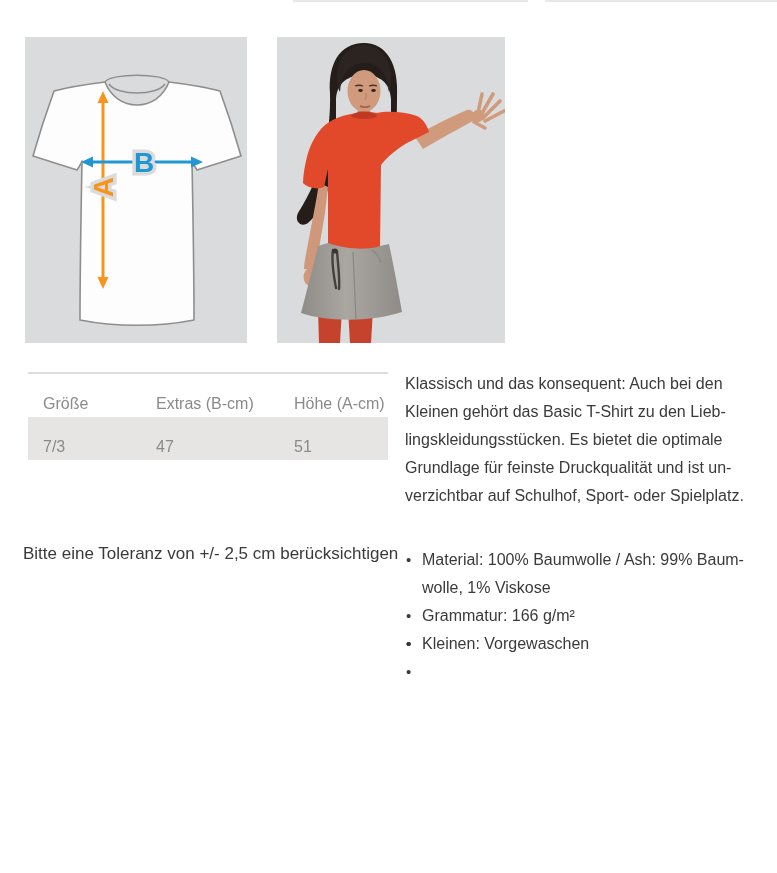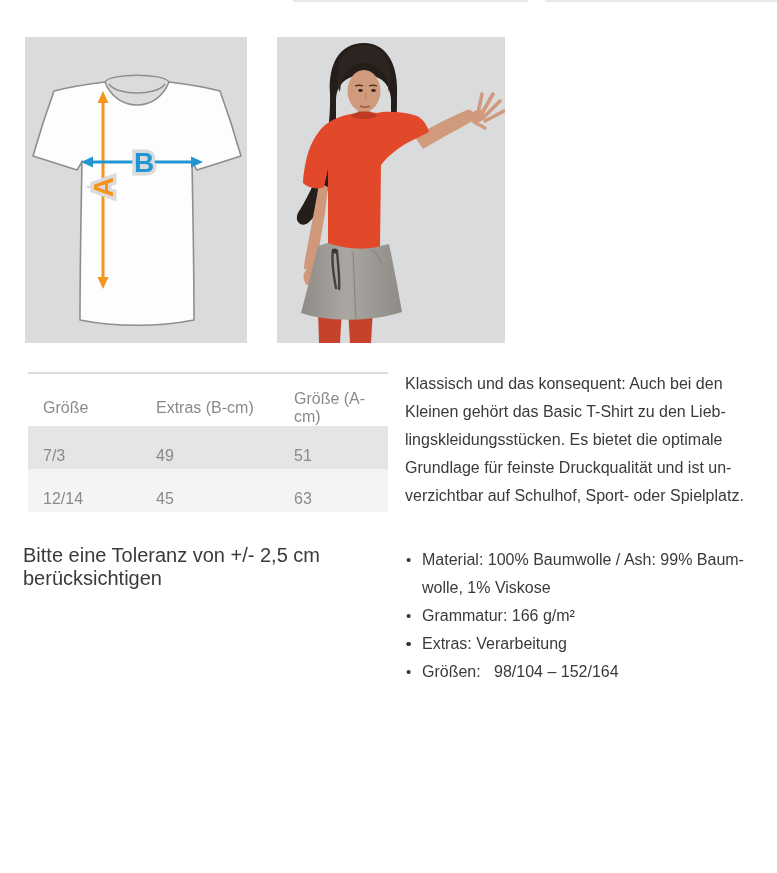--- a/index.html
+++ b/index.html
@@ -30,21 +30,21 @@
   .dim-label.blue{fill:var(--color-accent_blue,#2196d3);}
 
   
   .size-table{position:absolute;left:28px;top:372px;width:360px;border-collapse:collapse;table-layout:fixed;
     font-size:16px;color:var(--color-text_gray,#8a8a8a);}
   .size-table th,.size-table td{height:27px;padding:16px 0 0 15px;text-align:left;font-weight:400;vertical-align:middle;}
   .size-table thead tr{border-top:2px solid #dcdcdc;background:#ffffff;}
   .size-table tbody tr:nth-child(odd){background:var(--color-row_dark,#e6e5e3);}
   .size-table tbody tr:nth-child(even){background:var(--color-row_light,#f5f4f2);}
 
-  .tolerance-note{position:absolute;left:23px;top:544px;width:390px;font-size:20px;
+  .tolerance-note{position:absolute;left:23px;top:544px;width:390px;font-size:17px;
     color:var(--color-text_dark,#3a3a3a);}
 
   
   .description{position:absolute;left:405px;top:370px;width:352px;color:var(--color-text_dark,#3a3a3a);
     font-size:16px;line-height:28px;hyphens:manual;}
   .description p{margin:0;}
   .feature-list{list-style:none;margin:36px 0 0 0;padding:0;}
   .feature-list li{position:relative;padding-left:17px;margin:0;}
   .feature-list .bullet{position:absolute;left:1px;top:0;font-size:15px;}
 </style>
@@ -152,33 +152,28 @@
   <table class="size-table">
     <colgroup>
         <col style="width:113px">
         <col style="width:138px">
         <col style="width:109px">
       </colgroup>
     <thead>
       <tr>
         <th>Größe</th>
         <th>Extras (B-cm)</th>
-        <th>Größe (A-cm)</th>
+        <th>Höhe (A-cm)</th>
       </tr>
     </thead>
     <tbody>
       <tr>
         <td>7/3</td>
-        <td>49</td>
+        <td>47</td>
         <td>51</td>
-      </tr>
-      <tr>
-        <td>12/14</td>
-        <td>45</td>
-        <td>63</td>
       </tr>
     </tbody>
   </table>
 
   <div class="tolerance-note">Bitte eine Toleranz von +/- 2,5 cm berücksichtigen</div>
 
   <div class="description">
     <p>Klassisch und das konsequent: Auch bei den Kleinen gehört das Basic T-Shirt zu den Lieb­lingskleidungsstücken. Es bietet die optimale Grundlage für feinste Druckqualität und ist un­verzichtbar auf Schulhof, Sport- oder Spielplatz.</p>
     <ul class="feature-list">
       <li>
@@ -190,22 +185,21 @@
         <span>Grammatur: 166 g/m²</span>
       </li>
       <li>
         <span class="bullet">•</span>
       </li>
       <li>
         <span class="bullet">•</span>
       </li>
       <li>
         <span class="bullet">•</span>
-        <span>Extras: Verarbeitung</span>
-      </li>
-      <li>
-        <span class="bullet">•</span>
-        <span>Größen:&nbsp;&nbsp;&nbsp;98/104 – 152/164</span>
+        <span>Kleinen: Vorgewaschen</span>
+      </li>
+      <li>
+        <span class="bullet">•</span>
       </li>
     </ul>
   </div>
 
 </div>
 
 </body></html>

